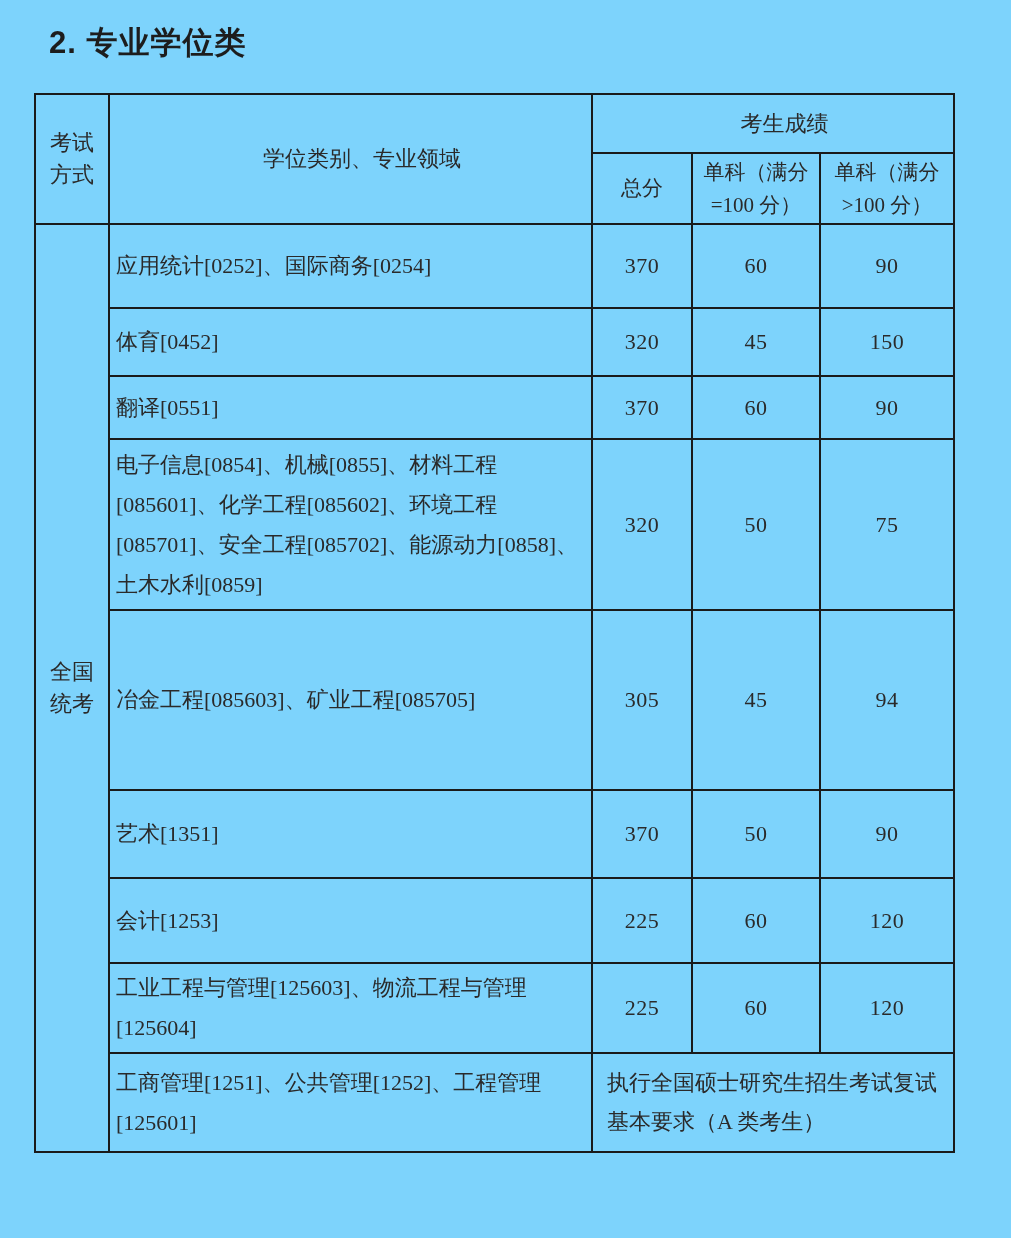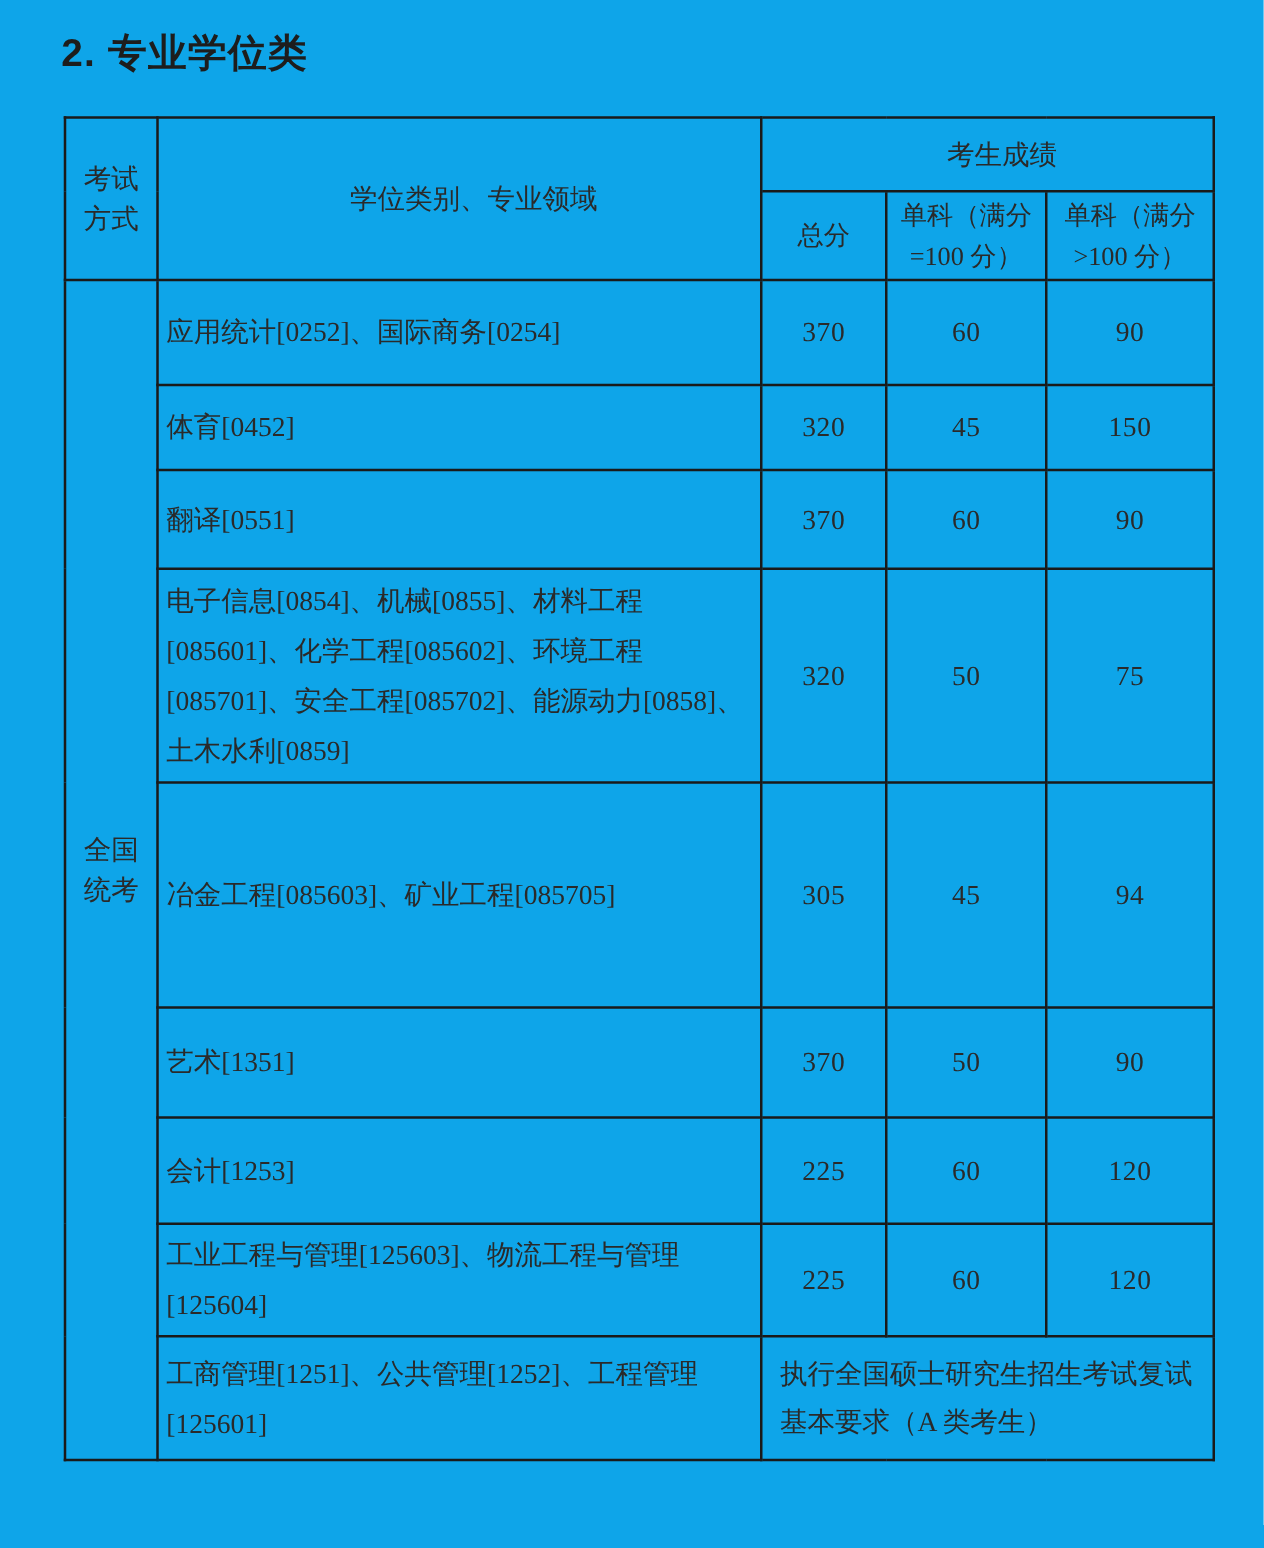--- a/index.html
+++ b/index.html
@@ -4,40 +4,40 @@
 <style>
   html, body {
     margin: 0;
     padding: 0;
     background: #ffffff;
   }
   .page {
     position: relative;
     width: 1011px;
     height: 1238px;
-    background: #0ea5e9;
+    background: #7dd3fc;
     color: #262626;
     font-family: "Liberation Serif", "DejaVu Serif", serif;
     overflow: hidden;
   }
   .page-title {
     position: absolute;
     left: 49px;
     top: 22px;
     margin: 0;
     font-family: "Liberation Sans", "DejaVu Sans", sans-serif;
     font-weight: bold;
     font-size: 31px;
     letter-spacing: 1px;
     color: #1d1d1d;
     white-space: nowrap;
   }
   table.score-table {
     position: absolute;
-    left: 51px;
+    left: 34px;
     top: 93px;
     width: 919px;
     border-collapse: collapse;
     table-layout: fixed;
     font-size: 22px;
     color: #2a2a2a;
   }
   table.score-table td {
     border: 2px solid #1a1a1a;
     vertical-align: middle;
@@ -110,21 +110,21 @@
       <td class="num">90</td>
     </tr>
 
     <tr style="height:68px">
       <td class="prog">体育[0452]</td>
       <td class="num">320</td>
       <td class="num">45</td>
       <td class="num">150</td>
     </tr>
 
-    <tr style="height:79px">
+    <tr style="height:63px">
       <td class="prog">翻译[0551]</td>
       <td class="num">370</td>
       <td class="num">60</td>
       <td class="num">90</td>
     </tr>
 
     <tr style="height:171px">
       <td class="prog">电子信息[0854]、机械[0855]、材料工程[085601]、化学工程[085602]、环境工程[085701]、安全工程[085702]、能源动力[0858]、土木水利[0859]</td>
       <td class="num">320</td>
       <td class="num">50</td>

